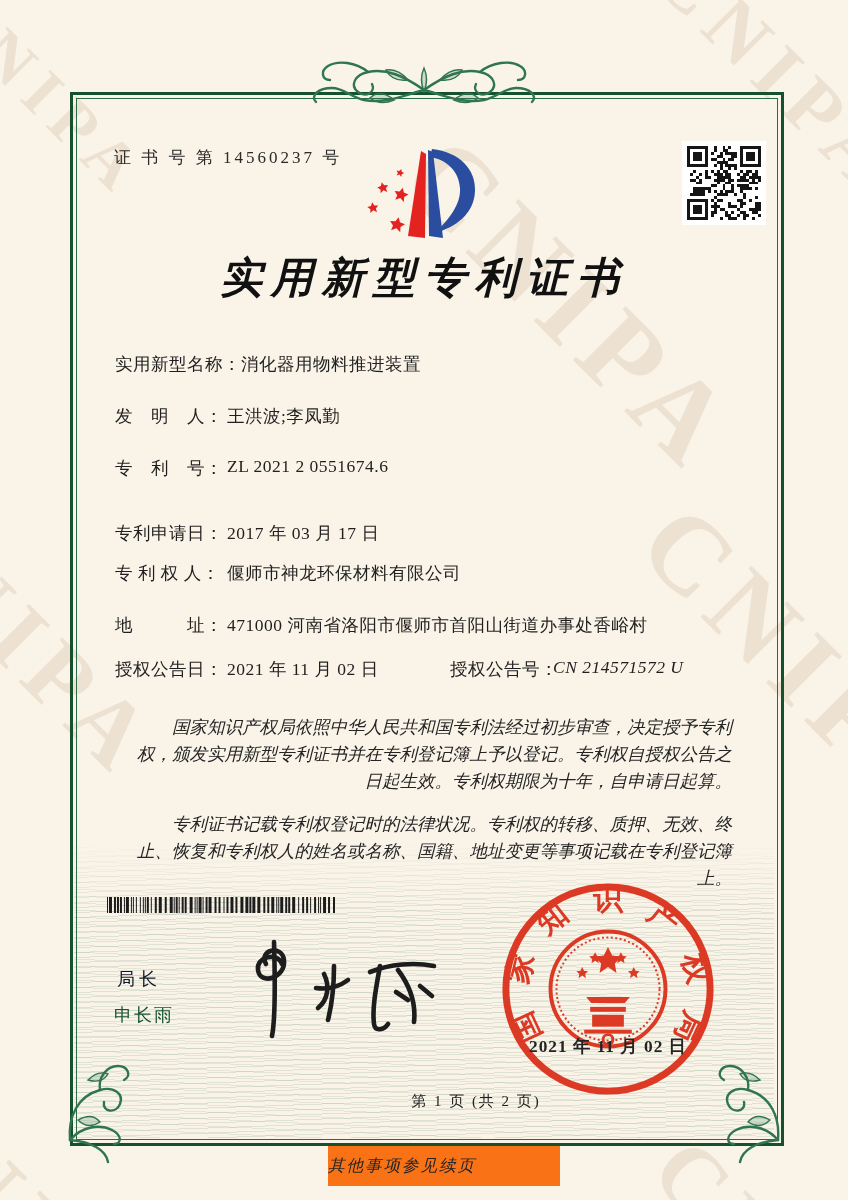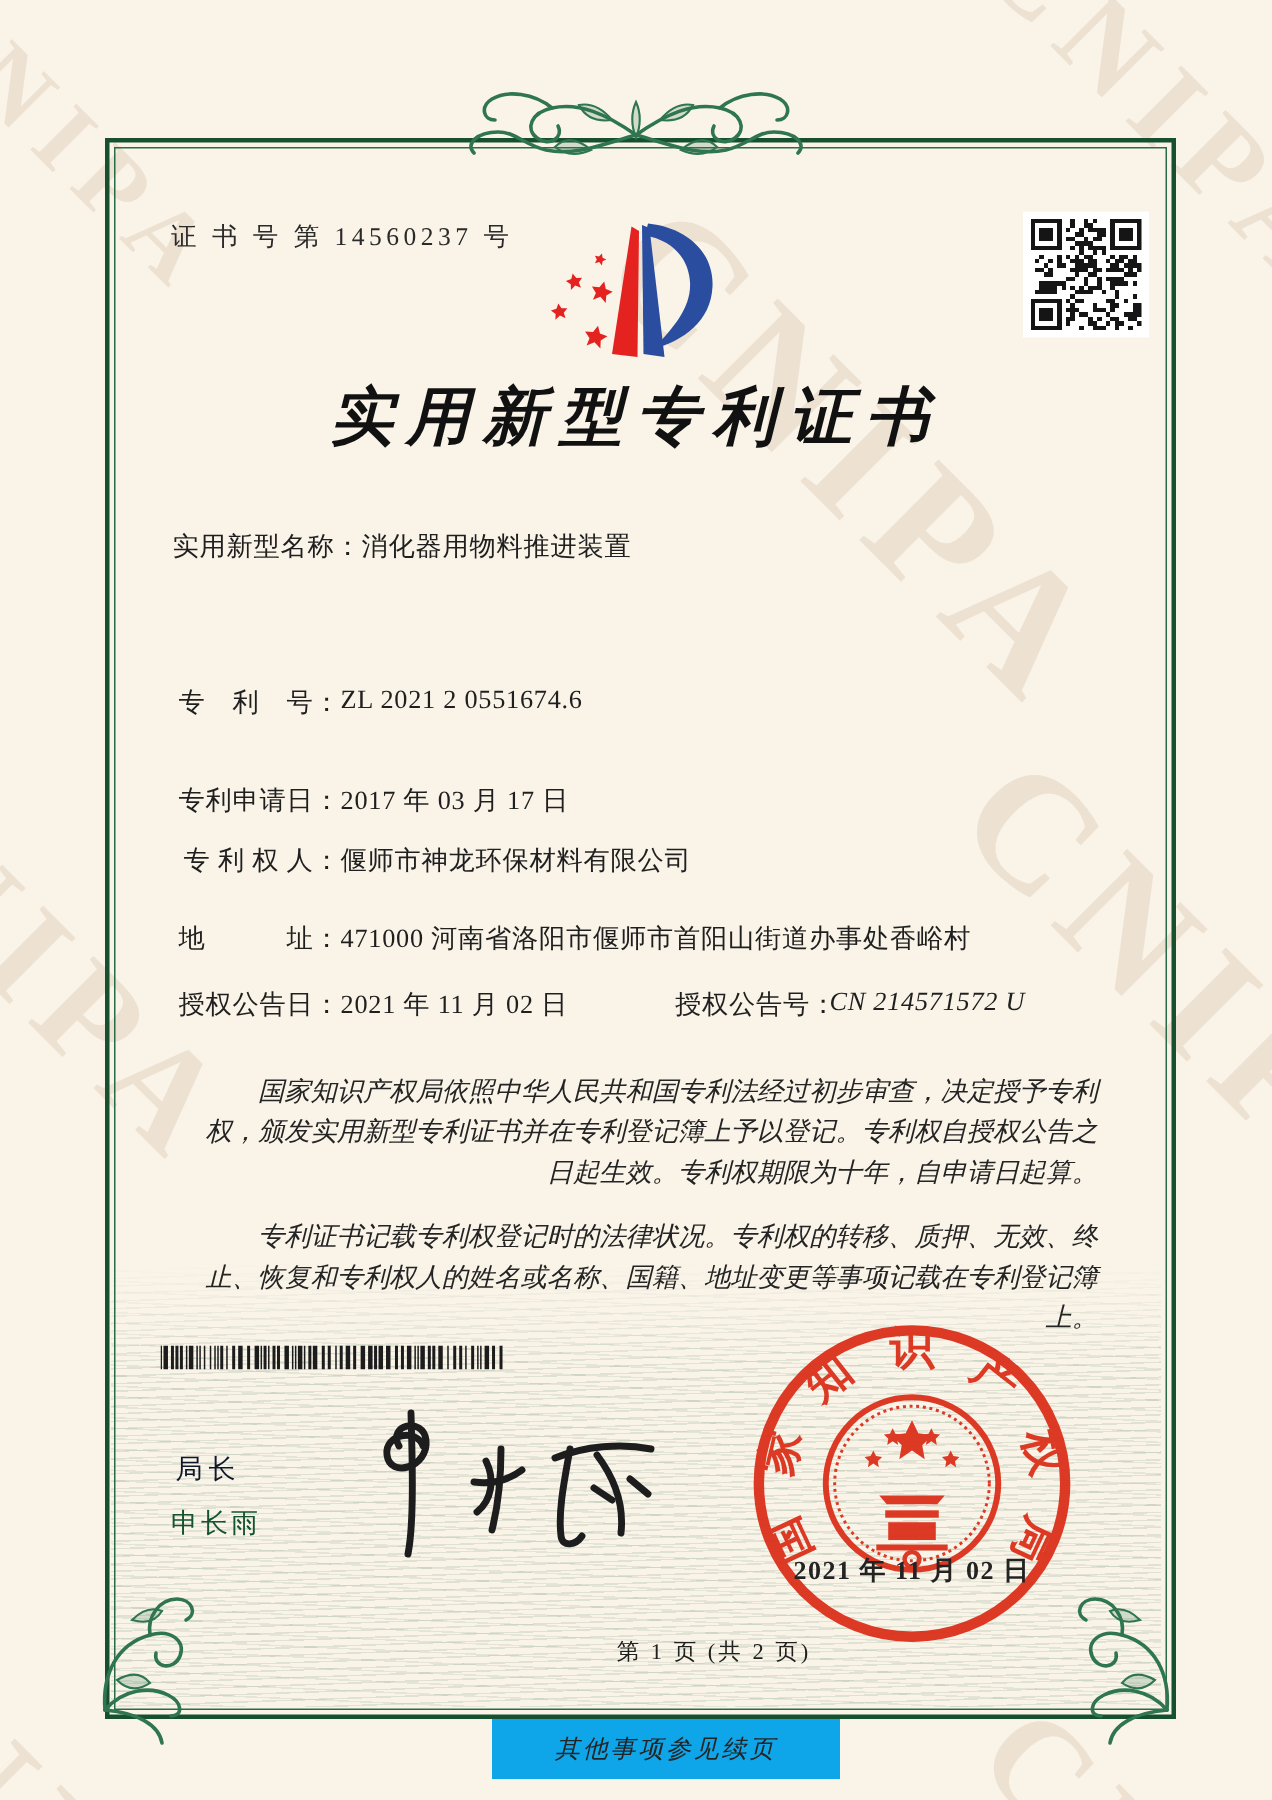--- a/index.html
+++ b/index.html
@@ -35,21 +35,21 @@
   .cert-no{position:absolute;left:114px;top:146px;z-index:4;
     font-size:17px;letter-spacing:3px;color:#2a2a2a;}
   .logo{position:absolute;left:362px;top:134px;z-index:4;}
   .qr-box{position:absolute;left:682px;top:141px;width:84px;height:84px;background:#fff;z-index:4;}
   .qr-box svg{position:absolute;left:5px;top:5px;width:74px;height:74px;}
   .qr-box svg rect{fill:#151515;}
   .title{position:absolute;left:70px;top:250px;width:708px;z-index:4;
     text-align:center;font-size:42px;font-weight:700;letter-spacing:9px;color:#111;font-style:italic;}
   
   .row{position:absolute;left:115px;z-index:4;display:flex;
-    font-size:17.5px;color:#1f1f1f;letter-spacing:.5px;white-space:pre;text-align:right;}
+    font-size:17.5px;color:#1f1f1f;letter-spacing:.5px;white-space:pre;}
   .row .lab{display:inline-block;min-width:112px;}
   .row .l2{position:absolute;left:335px;}
   .row .v2{position:absolute;left:438px;font-style:italic;}
   
   .paras{position:absolute;left:114px;top:698px;width:634px;z-index:4;
     font-size:17.5px;line-height:27px;font-style:italic;color:#242424;}
   .paras p{margin:16px;text-indent:2em;text-align:right;}
   
   .barcode{position:absolute;left:107px;top:897px;width:229px;height:16px;z-index:4;}
   .barcode svg{width:100%;height:100%;}
@@ -67,21 +67,21 @@
   .seal .ring{fill:none;stroke:#dc2f1a;stroke-width:7;}
   .seal .wreath{fill:none;stroke:#dc2f1a;}
   .seal text.arc-char{font-size:30px;font-weight:bold;fill:#dc2f1a;
     font-family:"Liberation Serif","DejaVu Serif",serif;}
   .seal text.seal-date{font-size:17.5px;font-weight:bold;fill:#171717;letter-spacing:1px;
     font-family:"Liberation Serif","DejaVu Serif",serif;}
   
   .page-info{position:absolute;left:70px;top:1092px;width:812px;z-index:4;
     text-align:center;font-size:15px;letter-spacing:2px;color:#202020;}
   .cont-note{position:absolute;left:328px;top:1146px;width:232px;height:40px;z-index:4;
-    background:#0ea5e9;text-align:center;line-height:40px;
+    background:#f97316;text-align:left;line-height:40px;
     font-size:16.5px;font-style:italic;letter-spacing:2px;color:#242424;}
 </style>
 </head>
 <body>
 
 <div class="page">
 
   <span class="wm" style="transform:translate(-24px,-28px) rotate(45deg);font-size:66px">CNIPA</span>
   <span class="wm" style="transform:translate(700px,-70px) rotate(45deg);font-size:80px">CNIPA</span>
   <span class="wm" style="transform:translate(470px,110px) rotate(45deg);font-size:115px">CNIPA</span>
@@ -443,20 +443,24 @@
         <rect x="6" y="24" width="1" height="1"></rect>
       </svg>
   </div>
 
   <div class="title">实用新型专利证书</div>
 
   <div class="row" style="top:352px">
     <span class="lab">实用新型名称：</span>
     <span class="val">消化器用物料推进装置</span>
   </div>
+  <div class="row" style="top:404px">
+    <span class="lab">发　明　人：</span>
+    <span class="val">王洪波;李凤勤</span>
+  </div>
   <div class="row" style="top:456px">
     <span class="lab">专　利　号：</span>
     <span class="val">ZL 2021 2 0551674.6</span>
   </div>
   <div class="row" style="top:521px">
     <span class="lab">专利申请日：</span>
     <span class="val">2017 年 03 月 17 日</span>
   </div>
   <div class="row" style="top:561px">
     <span class="lab">专 利 权 人：</span>

